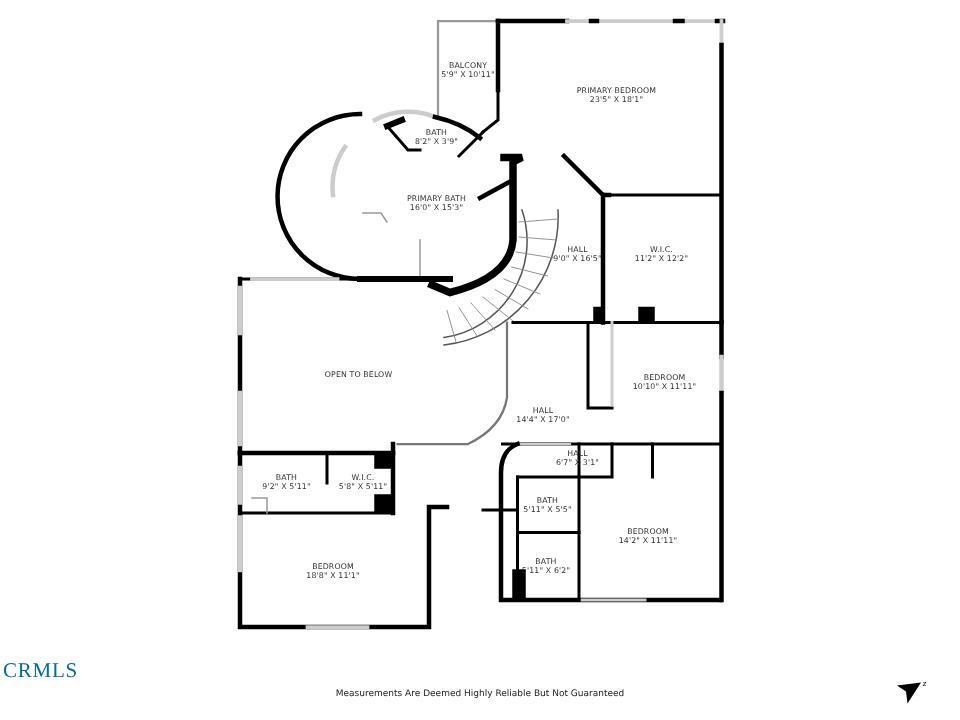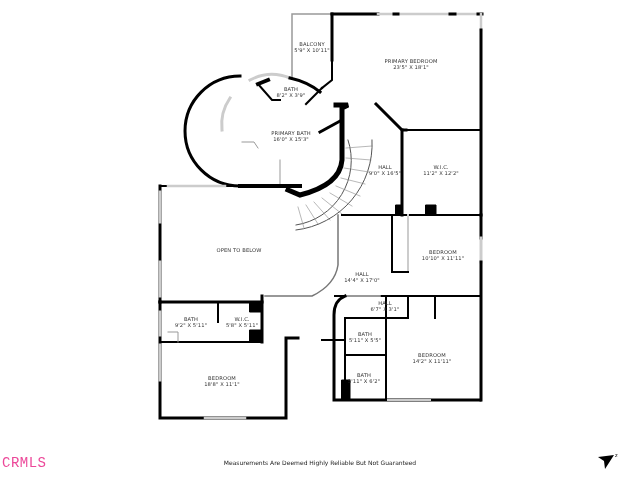--- a/index.html
+++ b/index.html
@@ -1,20 +1,20 @@
 <!DOCTYPE html>
 <html><head>
   <meta charset="utf-8">
   <style>
     html, body { margin: 0; padding: 0; background: #ffffff; }
     body { width: 640px; height: 480px; position: relative; overflow: hidden; font-family: "DejaVu Sans", sans-serif; }
     #plan { position: absolute; left: 0; top: 0; width: 640px; height: 480px; }
     .room-label { position: absolute; text-align: center; color: #333; font-size: 5.2px; line-height: 6.2px; letter-spacing: 0.1px; white-space: nowrap; transform: translateX(-50%); }
     .room-label .dim { display: block; }
-    .watermark { position: absolute; left: 2px; top: 455px; font-family: Liberation Mono, monospace; font-size: 14px; color: #ec4899; letter-spacing: 0.5px; font-weight: 300; }
+    .watermark { position: absolute; left: 2px; top: 440px; font-family: Liberation Serif, serif; font-size: 14px; color: #0369a1; letter-spacing: 0.5px; font-weight: 300; }
     .disclaimer { position: absolute; left: 0; width: 640px; top: 459px; text-align: center; font-size: 6px; color: #222; }
     .compass { position: absolute; left: 598px; top: 452px; width: 22px; height: 20px; }
   </style>
 </head>
 <body>
 
 <svg id="plan" viewBox="0 0 640 480" xmlns="http://www.w3.org/2000/svg">
   <g stroke="#000" fill="none" stroke-linecap="square">
 
     <path d="M292 14 L332 14 M292 14 L292 78" stroke="#999" stroke-width="1.5"></path>

